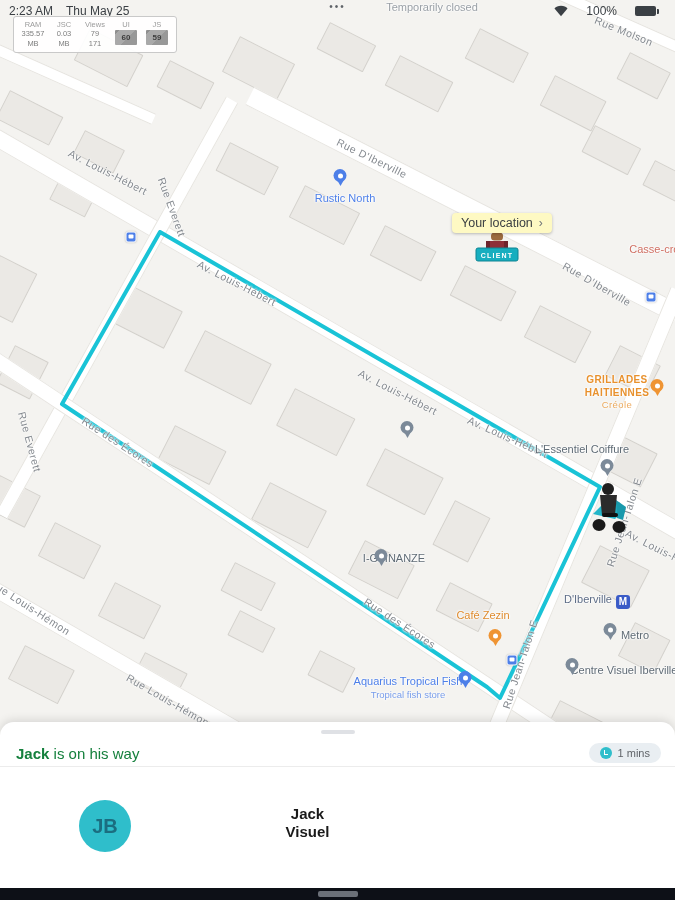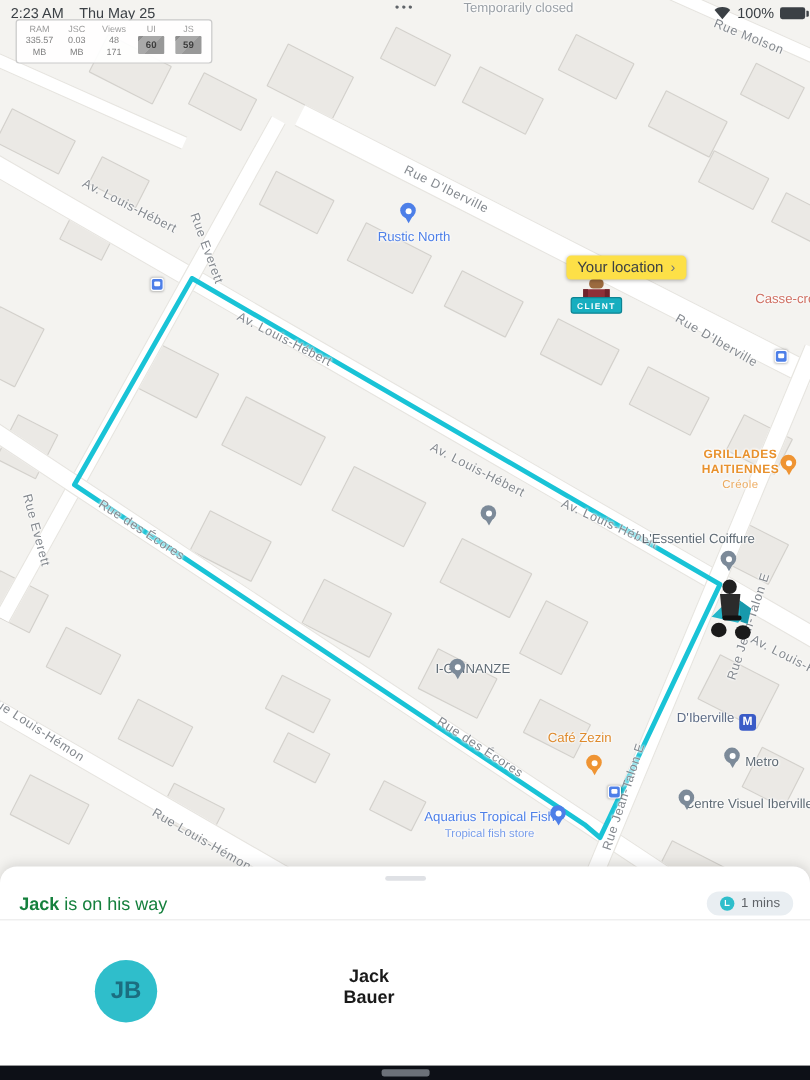--- a/index.html
+++ b/index.html
@@ -22,32 +22,32 @@
   .pin { position:absolute; z-index:4; transform:translate(-50%,-100%); width:13px; height:19px; }
   .pin .head { position:absolute; top:0; left:0; width:13px; height:13px; border-radius:50%; background:var(--pc); }
   .pin .tail { position:absolute; top:10px; left:50%; transform:translateX(-50%); width:0; height:0;
     border:4.5px solid transparent; border-top:7px solid var(--pc); }
   .pin .dot { position:absolute; top:6.5px; left:6.5px; transform:translate(-50%,-50%); width:5px; height:5px; border-radius:50%; background:#fff; }
   .transit-stop { position:absolute; z-index:4; width:11px; height:11px; border-radius:2.5px; background:#4d7fe8;
     border:1px solid #fff; transform:translate(-50%,-50%); box-shadow:0 0 2px rgba(0,0,0,.25); }
   .transit-stop::after { content:''; position:absolute; left:2px; top:2px; width:5px; height:4px; background:#fff; border-radius:1px; }
 
   
-  .your-location { position:absolute; left:472px; top:213px; z-index:6; background:#fde047; border-radius:4px;
+  .your-location { position:absolute; left:452px; top:213px; z-index:6; background:#fef9c3; border-radius:4px;
     padding:3px 9px; font-size:12.5px; color:#3c4043; box-shadow:0 1px 3px rgba(0,0,0,.25); white-space:nowrap; }
   .your-location .chev { color:#70757a; margin-left:6px; font-size:12px; }
   .client-marker { position:absolute; left:475px; top:222px; z-index:5; }
   .driver-marker { position:absolute; left:588px; top:480px; z-index:5; }
 
   
   .status-bar { position:absolute; top:0; left:0; right:0; height:22px; z-index:10; font-size:12px; color:#3b4045; }
   .sb-time { position:absolute; left:9px; top:4px; }
   .sb-date { position:absolute; left:66px; top:4px; }
   .sb-dots { position:absolute; left:50%; top:1px; transform:translateX(-50%); letter-spacing:2px; font-size:10px; color:#5f6368; }
-  .sb-right { position:absolute; right:4px; top:4px; display:flex; align-items:center; gap:5px; }
+  .sb-right { position:absolute; right:19px; top:4px; display:flex; align-items:center; gap:18px; }
   .battery { width:21px; height:10px; background:#3b4045; border-radius:2px; position:relative; }
   .battery::after { content:''; position:absolute; right:-3px; top:2.5px; width:2px; height:5px; background:#3b4045; border-radius:0 1px 1px 0; }
 
   
   .perf { position:absolute; left:13px; top:16px; z-index:10; display:flex; gap:7px; align-items:flex-start;
     background:rgba(255,255,255,.92); border:1px solid #c9c9c9; border-radius:3px; padding:3px 7px; }
   .perf-col { text-align:center; min-width:24px; }
   .perf-col .pl { font-size:7.5px; color:#9b9b9b; }
   .perf-col .pv { font-size:7.5px; color:#7e7e7e; line-height:1.35; }
   .perf-box { width:22px; height:15px; background:#a9a9a9; border-radius:1px; margin:1px auto 0;
@@ -263,21 +263,21 @@
       <div class="pv">335.57</div>
       <div class="pv">MB</div>
     </div>
     <div class="perf-col">
       <div class="pl">JSC</div>
       <div class="pv">0.03</div>
       <div class="pv">MB</div>
     </div>
     <div class="perf-col">
       <div class="pl">Views</div>
-      <div class="pv">48</div>
+      <div class="pv">79</div>
       <div class="pv">171</div>
     </div>
     <div class="perf-col">
       <div class="pl">UI</div>
       <div class="perf-box">60</div>
     </div>
     <div class="perf-col">
       <div class="pl">JS</div>
       <div class="perf-box">59</div>
     </div>
@@ -292,20 +292,20 @@
     <div class="eta-badge">
       <span class="eta-clock"></span>
       <span class="eta-text">1 mins</span>
     </div>
   </div>
   <div class="sheet-divider"></div>
   <div class="driver-row">
     <div class="avatar">JB</div>
     <div class="driver-name">
       <div>Jack</div>
-      <div>Bauer</div>
+      <div>Visuel</div>
     </div>
     <button class="cancel-btn">Cancel</button>
   </div>
 </div>
 <div class="home-bar">
   <div class="pill"></div>
 </div>
 
 </body></html>

